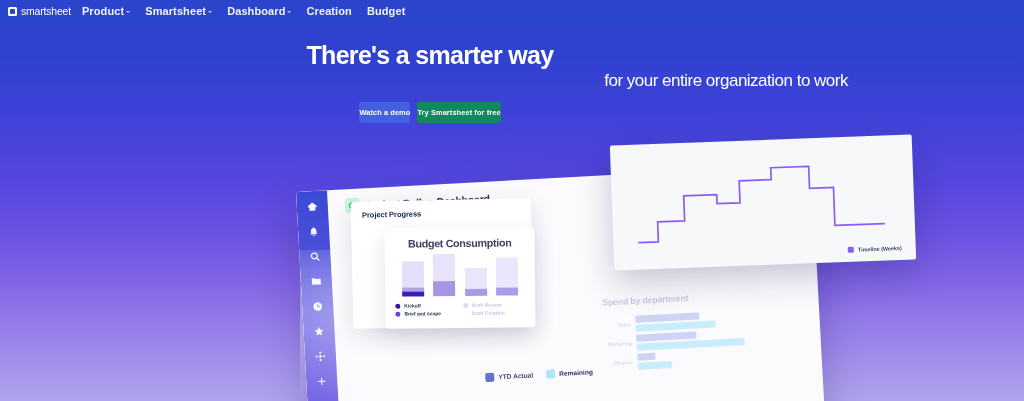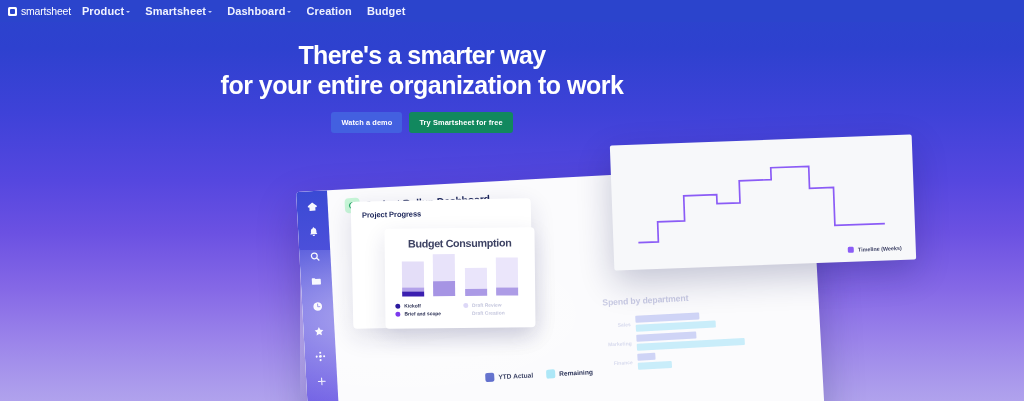--- a/index.html
+++ b/index.html
@@ -48,35 +48,35 @@
   .caret {
     width: 0; height: 0;
     border-left: 2px solid transparent;
     border-right: 2px solid transparent;
     border-top: 2.4px solid #c9d0f5;
     margin-top: 1px;
   }
 
   
   #hero {
-    position: absolute; top: 42px; left: 4px; width: 836px;
+    position: absolute; top: 42px; left: 12px; width: 836px;
     text-align: center; z-index: 50;
   }
   #hero h1 {
     color: #ffffff; font-size: 25px; font-weight: 700;
     letter-spacing: -0.7px; line-height: 1.08;
   }
   #hero h2 {
-    color: #ffffff; font-size: 25px; font-weight: 700;
-    letter-spacing: -0.5px; line-height: 1.25; margin-top: 1px;
+    color: #ffffff; font-size: 17px; font-weight: 400;
+    letter-spacing: -0.5px; line-height: 1.25; margin-top: 1px; text-align: right;
   }
   #cta { margin-top: 11px; display: flex; justify-content: center; gap: 7px; }
   .btn {
     font-size: 7.4px; font-weight: 600; color: #fff;
-    border-radius: 3px; padding: 6px 10px; cursor: pointer;
+    border-radius: 3px; padding: 6px 0; cursor: pointer;
     white-space: nowrap; letter-spacing: 0.1px;
   }
   .btn-demo { background: #4360e0; }
   .btn-free { background: #11885e; }
 
   
   #collage { position: absolute; inset: 0; z-index: 20; }
 
   
   .app-panel {

